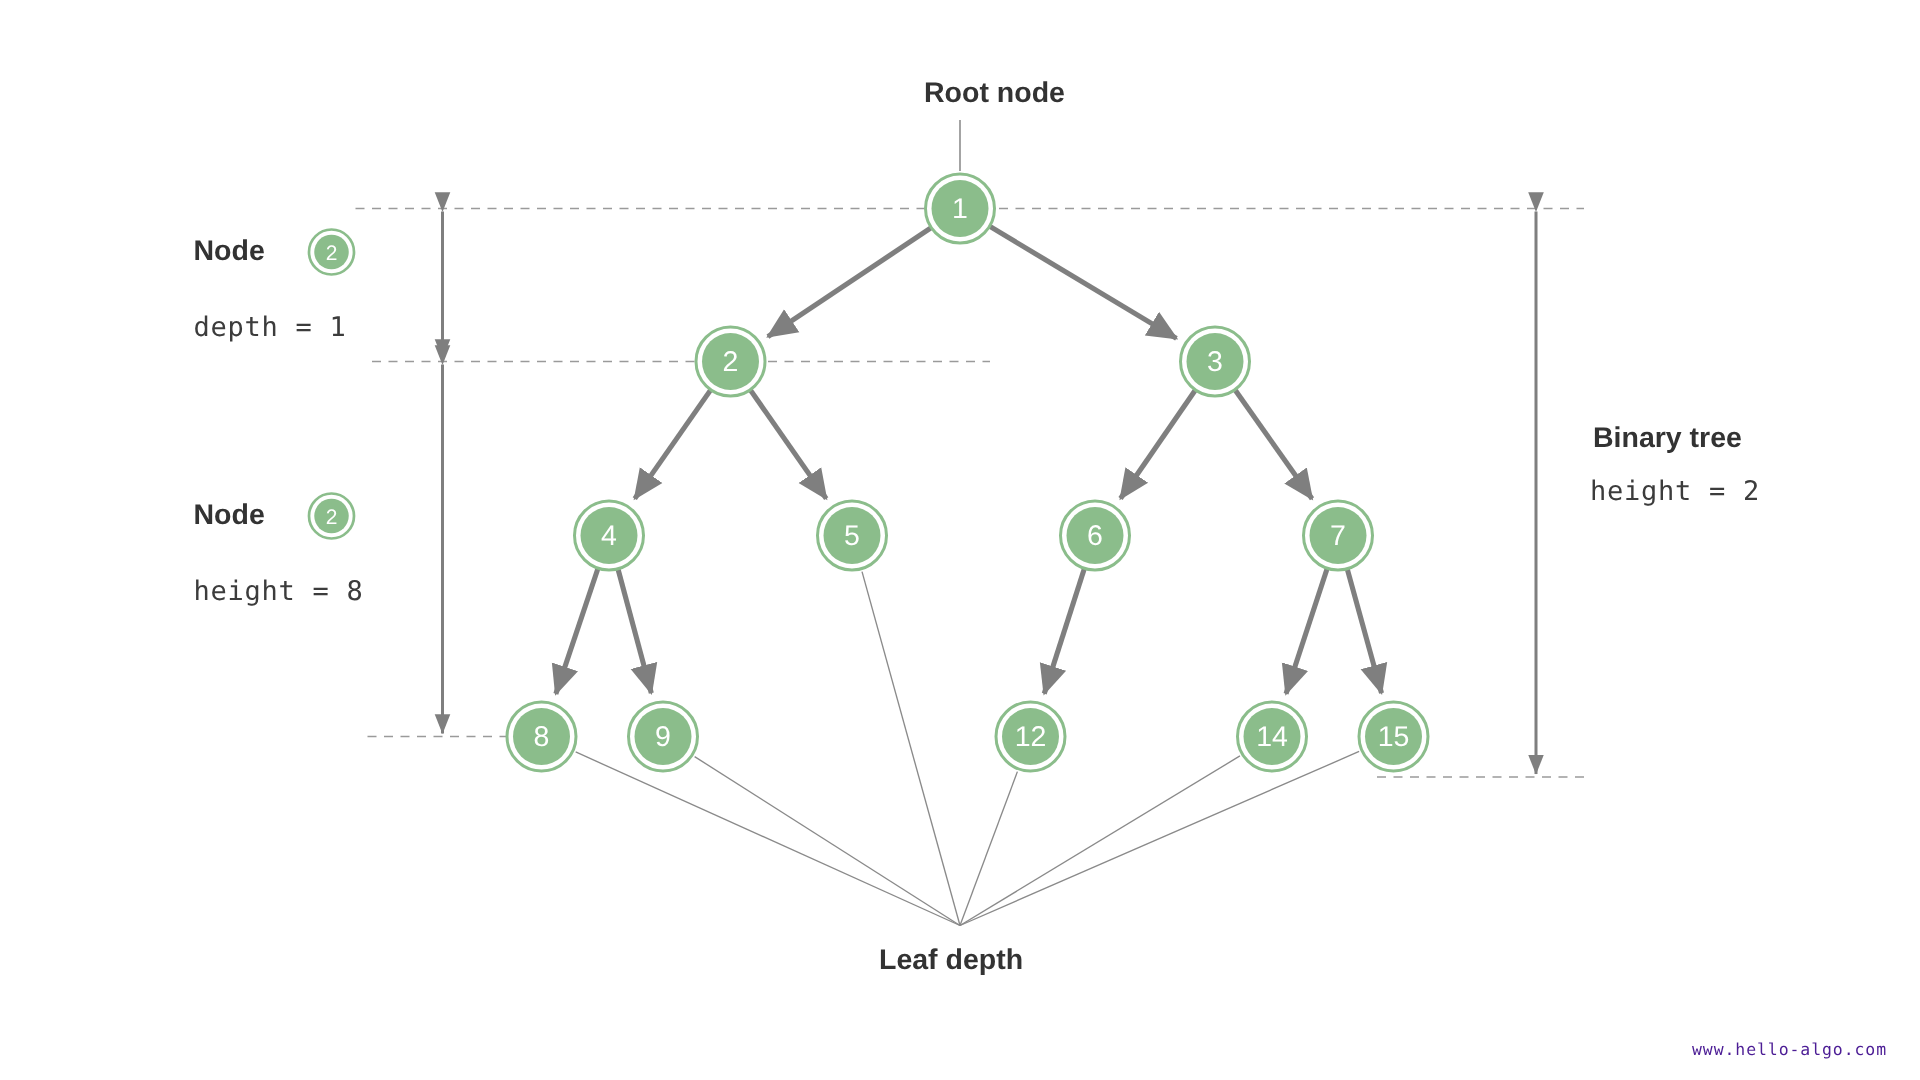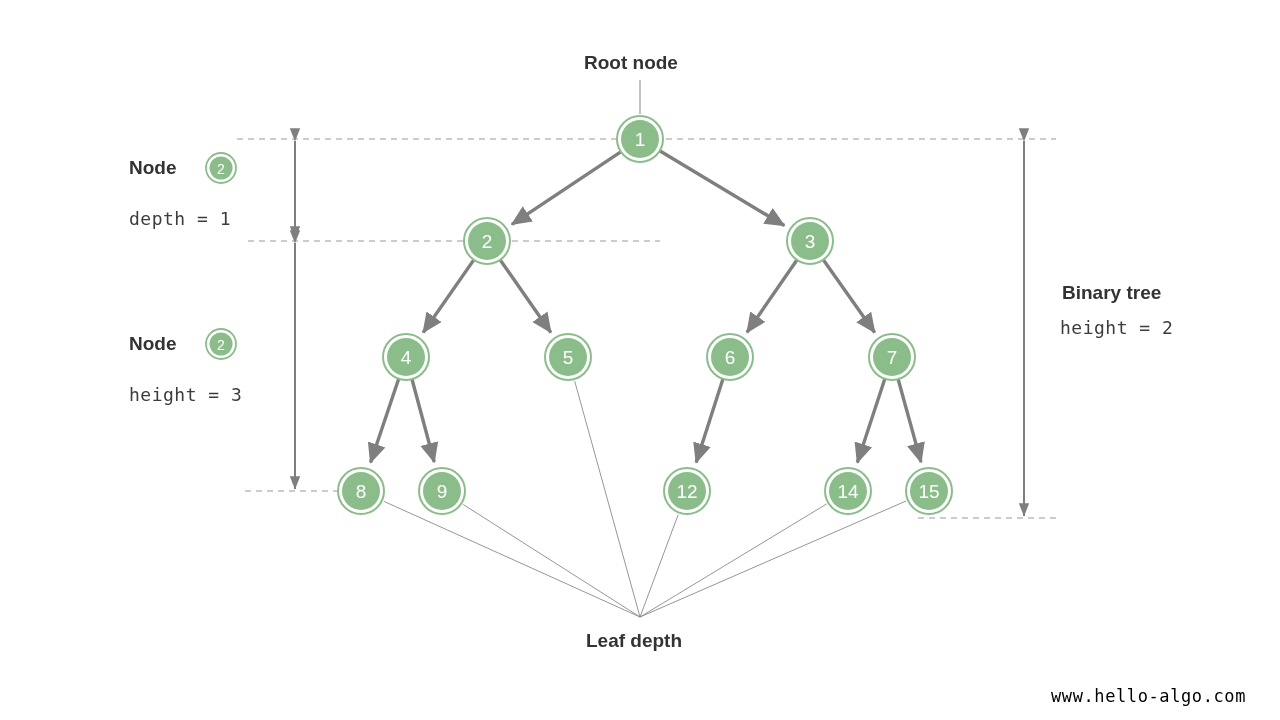--- a/index.html
+++ b/index.html
@@ -32,25 +32,25 @@
     color: #333333;
   }
   .lbl-mono {
     font-family: "DejaVu Sans Mono", "Liberation Mono", monospace;
     font-size: 18px;
     color: #3c3c3c;
     letter-spacing: 0.5px;
   }
   .watermark {
     position: absolute;
-    right: 34px;
+    right: 22px;
     bottom: 14px;
     font-family: "DejaVu Sans Mono", "Liberation Mono", monospace;
-    font-size: 17px;
-    color: #000000;
+    font-size: 11px;
+    color: #4c1d95;
     letter-spacing: 0.6px;
     white-space: nowrap;
   }
   svg text {
     font-family: "Liberation Sans", sans-serif;
   }
 </style>
 </head>
 <body>
 
@@ -166,26 +166,26 @@
         <circle cx="221" cy="344" r="15" fill="#ffffff" stroke="#8bbd8b" stroke-width="1.8"></circle>
         <circle cx="221" cy="344" r="11.5" fill="#8bbd8b"></circle>
         <text x="221" y="344.5" text-anchor="middle" dominant-baseline="central" fill="#ffffff" font-size="14">2</text>
       </g>
     </g>
   <g id="rootline">
       <line x1="640" y1="80" x2="640" y2="114" stroke="#9a9a9a" stroke-width="1.2"></line>
     </g>
 </svg>
 
-<div class="lbl lbl-bold" style="left:584px; top:52px;text-align:right;">Root node</div>
+<div class="lbl lbl-bold" style="left:616px; top:52px;text-align:right;">Root node</div>
 
 <div class="lbl lbl-bold" style="left:586px; top:630px;">Leaf depth</div>
 
 <div class="lbl lbl-bold" style="left:129px; top:157px;">Node</div>
 <div class="lbl lbl-mono" style="left:129px; top:208px;text-align:center;">depth = 1</div>
 
 <div class="lbl lbl-bold" style="left:129px; top:333px;">Node</div>
-<div class="lbl lbl-mono" style="left:129px; top:384px;">height = 3</div>
+<div class="lbl lbl-mono" style="left:129px; top:384px;">height = 8</div>
 
 <div class="lbl lbl-bold" style="left:1062px; top:282px;">Binary tree</div>
 <div class="lbl lbl-mono" style="left:1060px; top:317px;">height = 2</div>
 
 <div class="watermark">www.hello-algo.com</div>
 
 </body></html>

